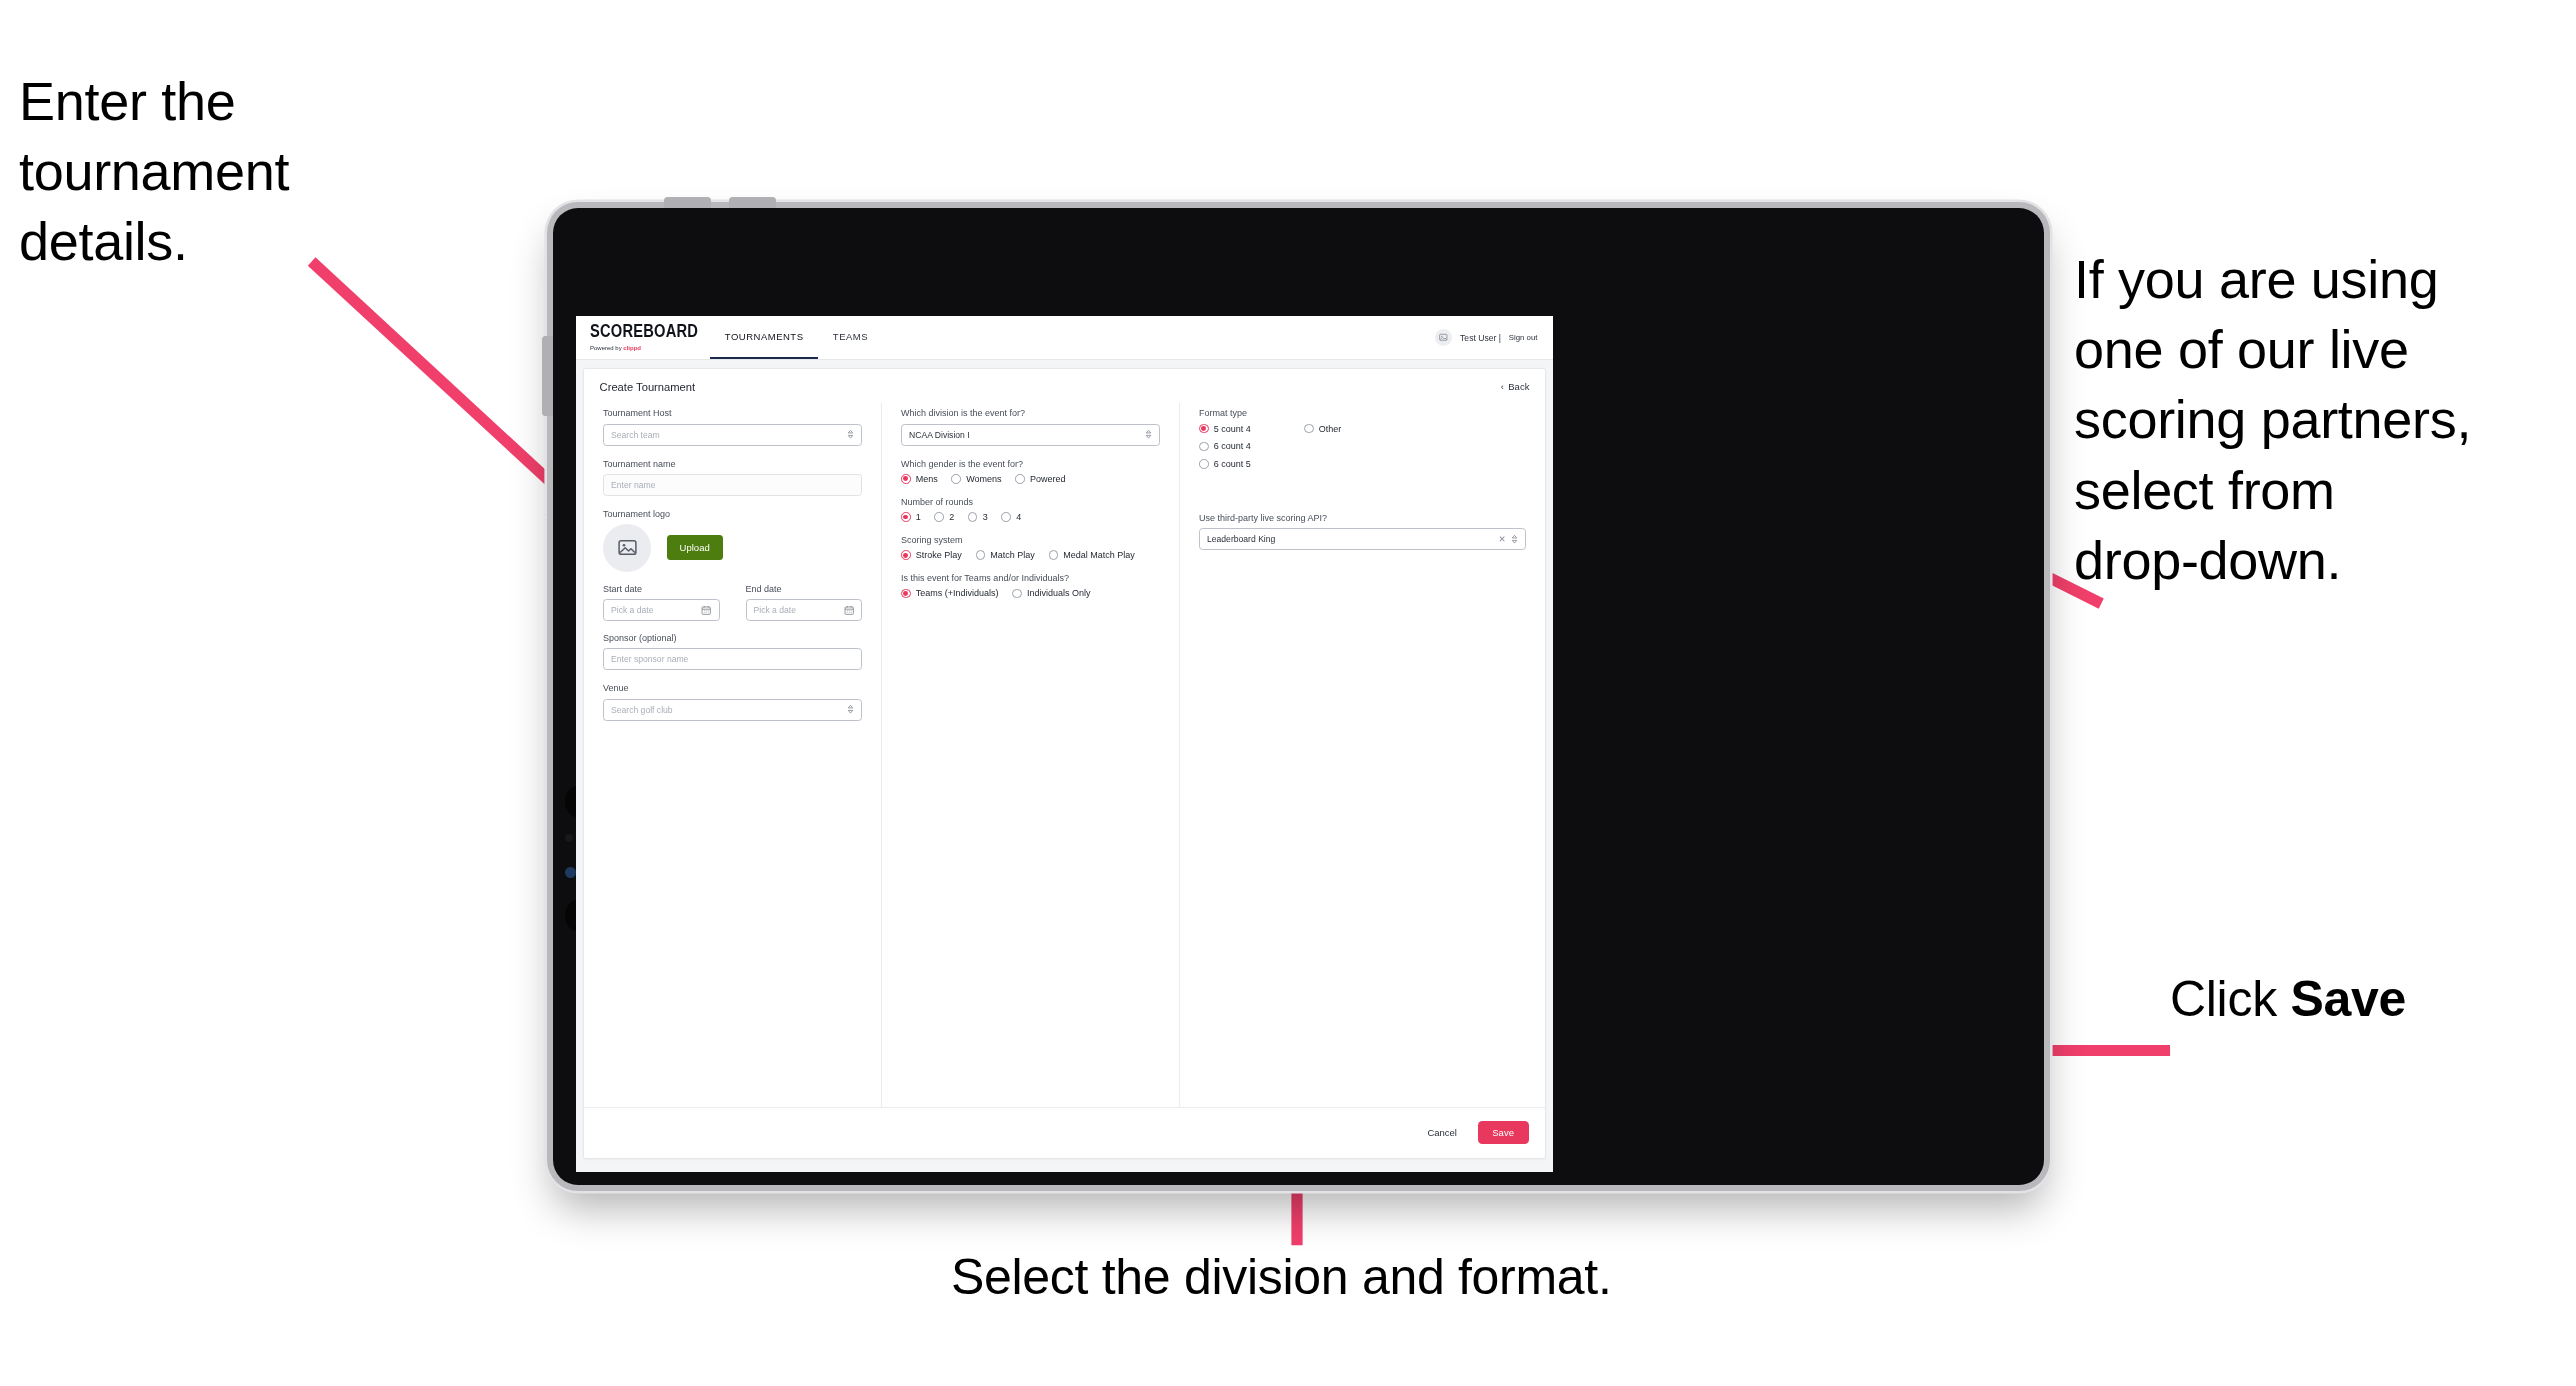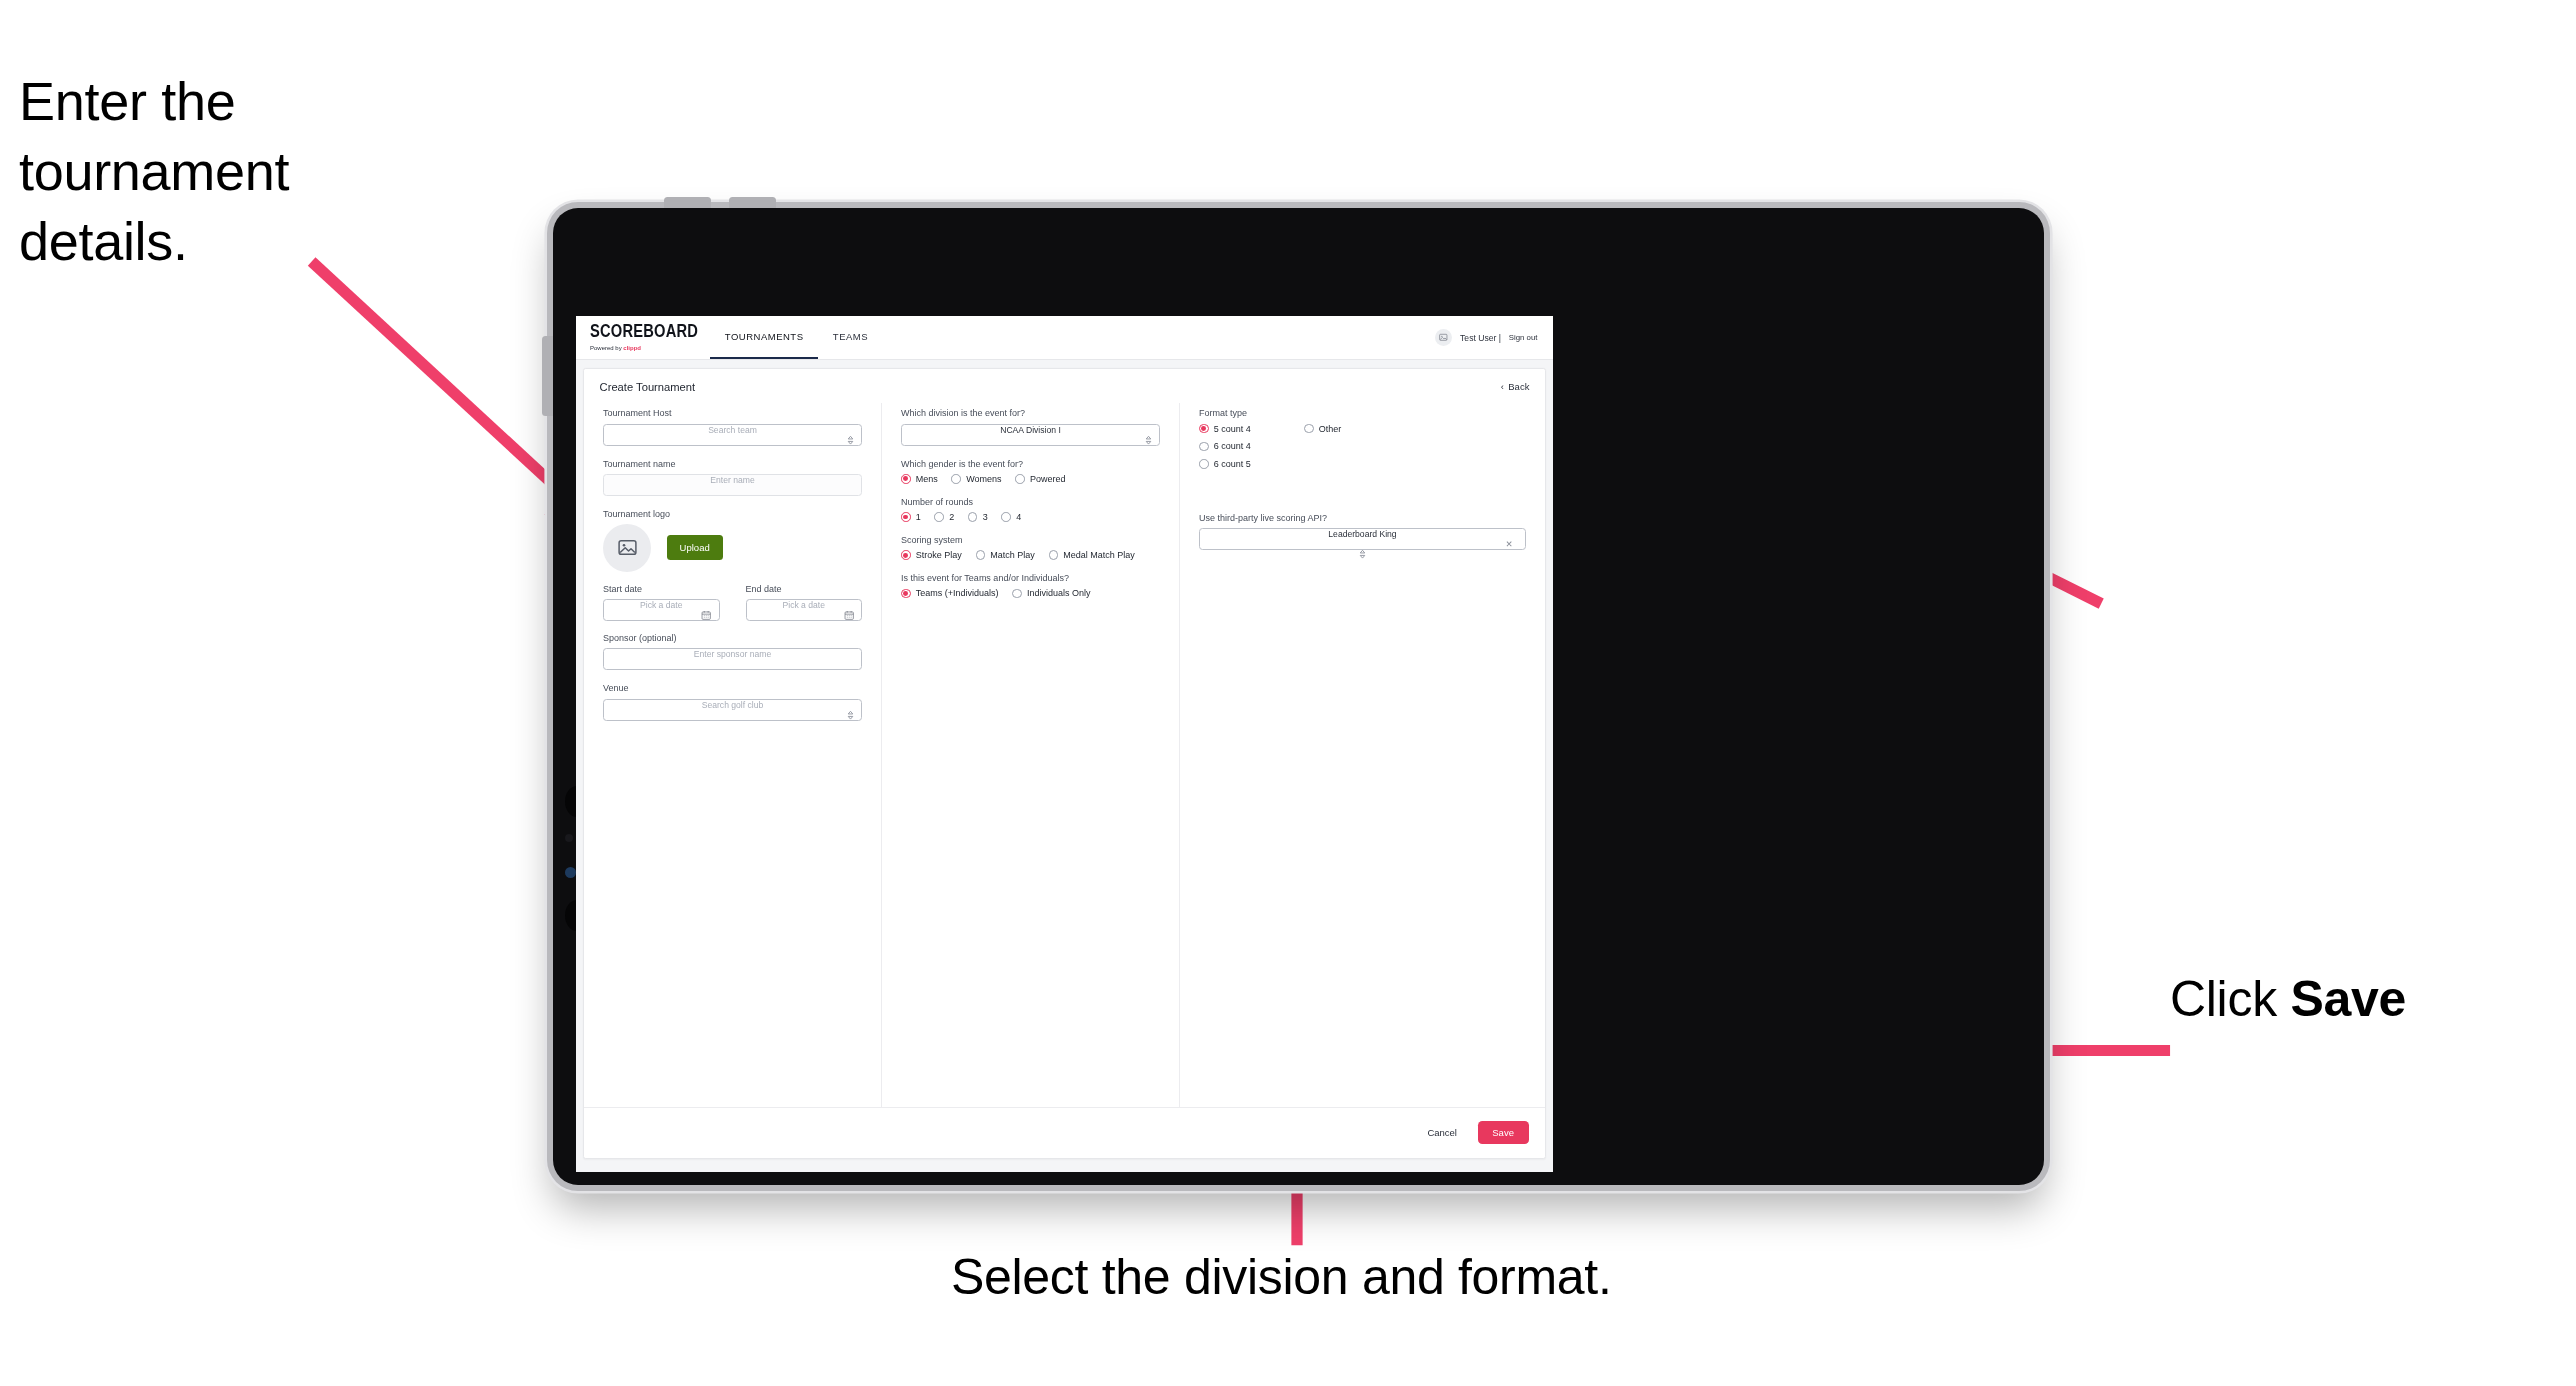--- a/index.html
+++ b/index.html
@@ -208,21 +208,20 @@
     height: 20px;
     border: 0.9px solid #bdc1c9;
     border-radius: 3.5px;
     background: #fff;
     display: flex;
     align-items: center;
     padding: 0 7px;
     font-size: 8.6px;
     color: #a9aeb8;
     cursor: text;
-    flex-direction: column;
   }
   .input.filled { color: #2b303a; }
   .input.soft { border-color: #e0e2e6; background: #fcfcfd; }
   .input .caret { margin-left: auto; color:#8a8f99; display:flex; align-items:center; }
   .input .clear { margin-left: auto; color:#8a8f99; font-size: 8.6px; padding-right:5.2px;}
   .input .clear + .caret { margin-left: 0; }
 
   
   #logo-row { display: flex; align-items: center; gap: 15.6px; margin-bottom: 12px; }
   #logo-circle {
@@ -299,20 +298,25 @@
 </style>
 </head>
 <body>
 
 <div id="stage">
 
   <div class="callout" id="callout-left">Enter the
 tournament
 details.</div>
 
+  <div class="callout" id="callout-right">If you are using
+one of our live
+scoring partners,
+select from
+drop-down.</div>
 
   <div class="callout" id="callout-bottom">Select the division and format.</div>
 
   <div class="callout" id="callout-save"><span>Click </span><b>Save</b></div>
 
   <svg class="arrow" id="arrow-left" style="left:303px; top:251px;" width="320" height="277" viewBox="0 0 370 320">
     <defs>
       <marker id="ah1" markerWidth="5" markerHeight="5" refX="2.2" refY="2.5" orient="auto">
         <path d="M0,0 L5,2.5 L0,5 z" fill="#ef3f6a"></path>
       </marker>

